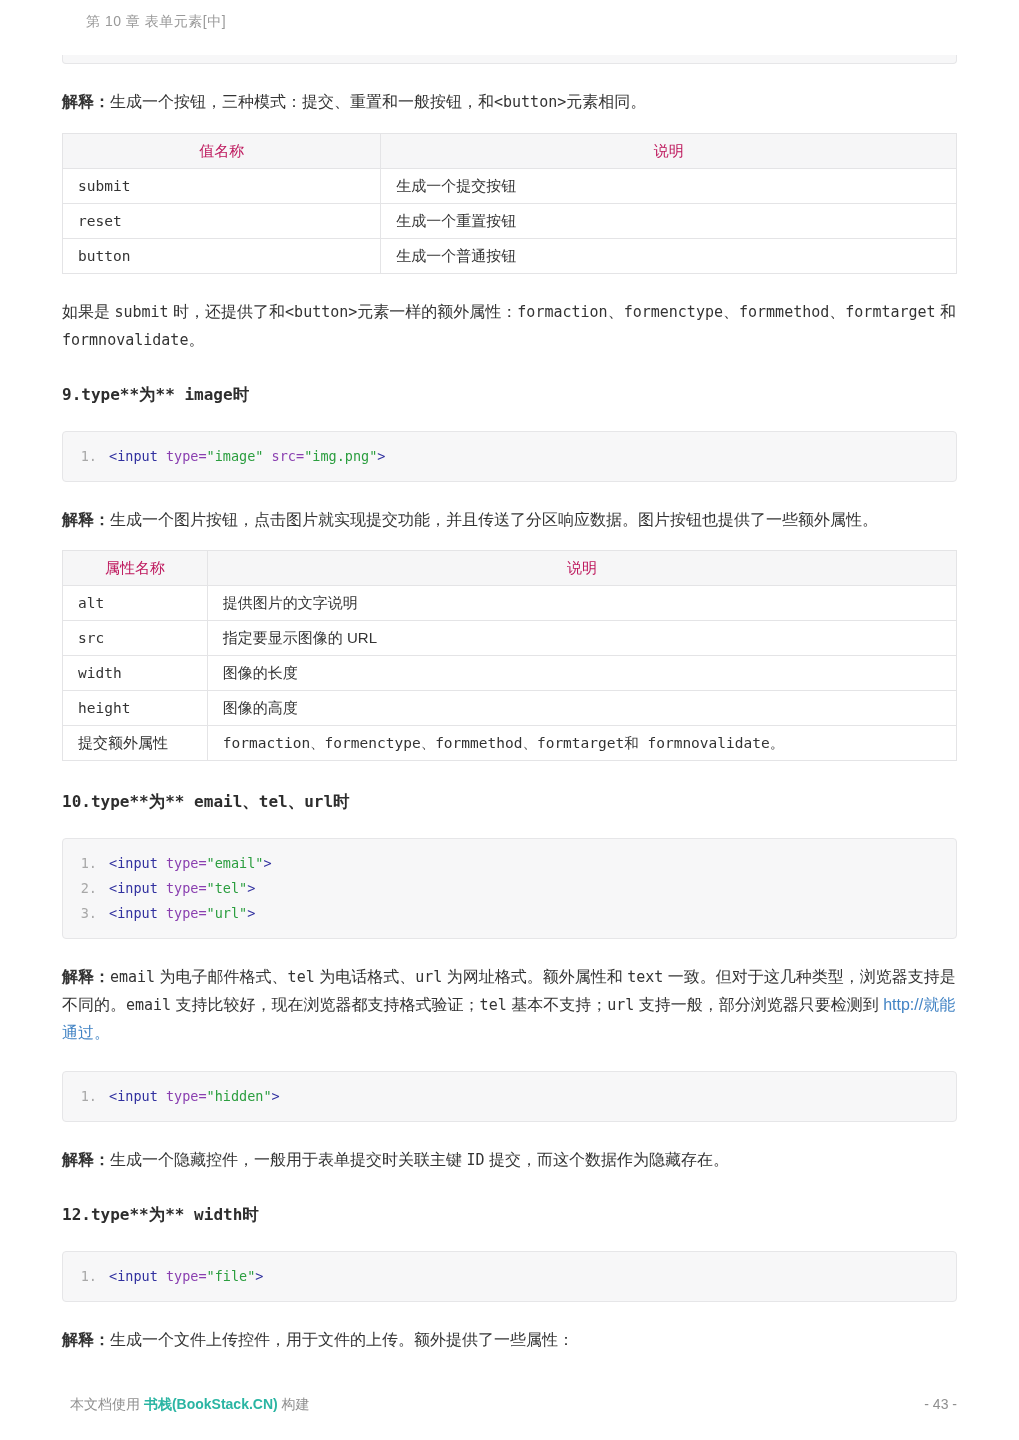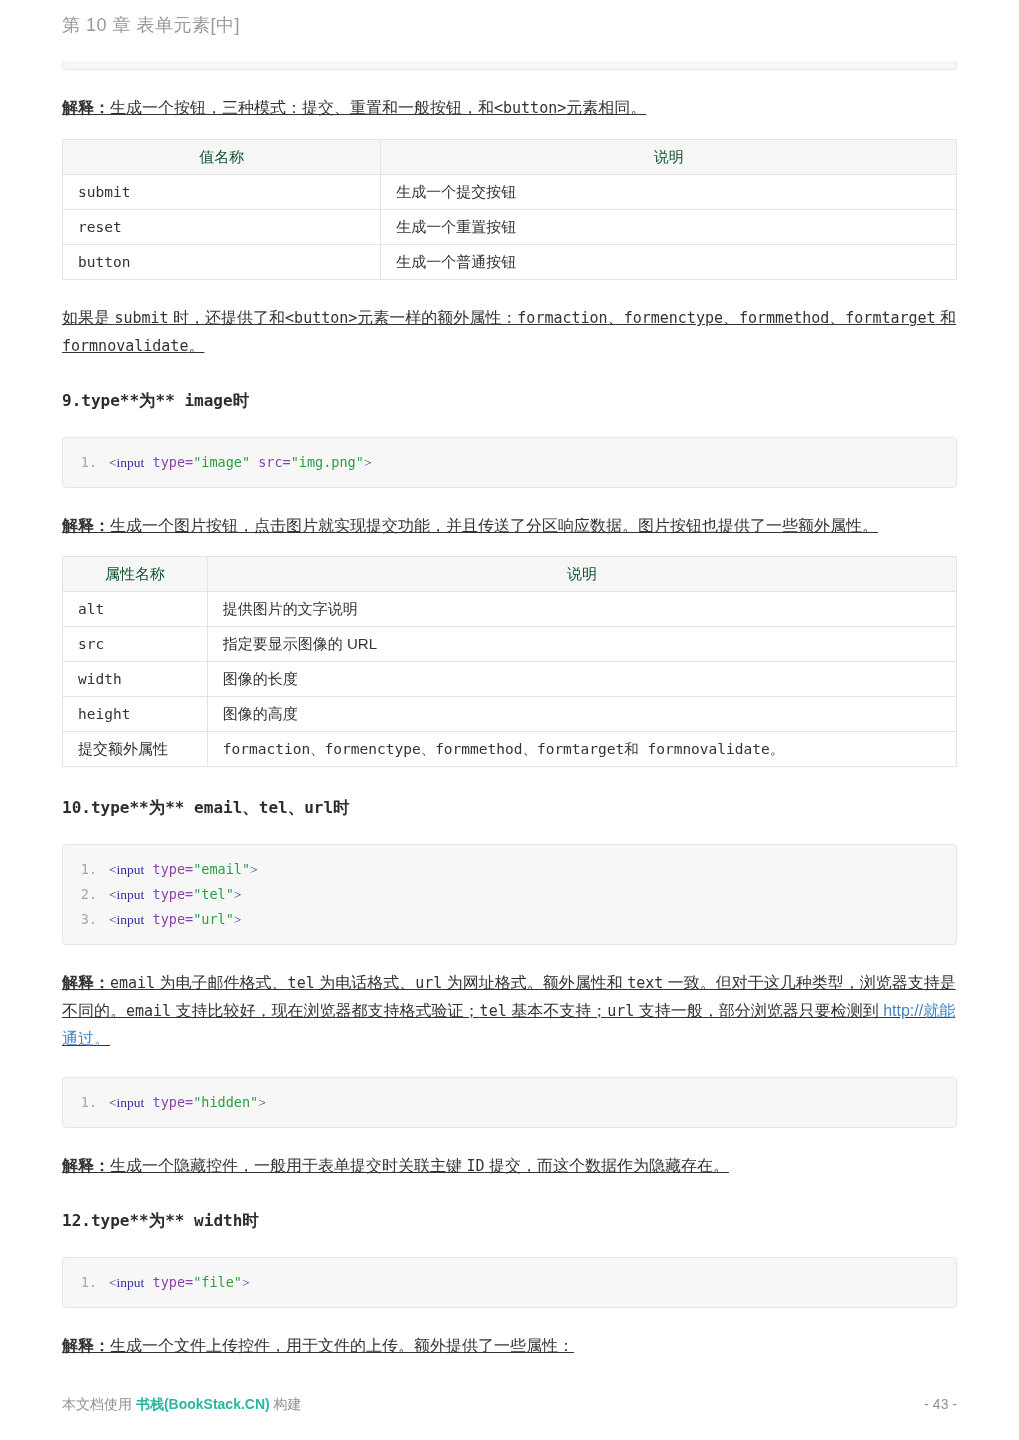--- a/index.html
+++ b/index.html
@@ -7,47 +7,47 @@
     --tag:#30309f; --attr:#8a3fb0; --str:#2b9e3f; --ln:#a8a8a8;
     --blockbg:#f7f7f8; --blockborder:#e6e6e8; --tableborder:#e4e4e6; --thbg:#f6f6f7;
   }
   *{box-sizing:border-box;}
   html,body{margin:0;padding:0;background:#ffffff;}
   body{
     width:1019px;height:1440px;position:relative;overflow:hidden;
     font-family:"Liberation Sans","DejaVu Sans",sans-serif;color:var(--text);
   }
   .page{padding:0 62px;}
-  .doc-header{padding-top:13px;font-size:18px;color:var(--muted);letter-spacing:.5px;}
+  .doc-header{padding-top:13px;font-size:14px;color:var(--muted);letter-spacing:.5px;margin-left:24px;}
   .cut-block{margin-top:24px;height:9px;background:var(--blockbg);
     border:1px solid var(--blockborder);border-top:none;border-radius:0 0 4px 4px;}
-  .para{margin:24px 0 0;font-size:16px;line-height:27px;color:var(--text);text-decoration:underline;}
+  .para{margin:24px 0 0;font-size:16px;line-height:27px;color:var(--text);}
   .para .bold{font-weight:bold;}
   .mono{font-family:"DejaVu Sans Mono","Liberation Mono",monospace;font-size:15px;}
   .link{color:var(--link);cursor:pointer;}
   .sec{margin:29px 0 0;font-size:16.5px;font-weight:bold;color:#2d2d2d;line-height:22px;
     font-family:"Liberation Sans","DejaVu Sans",sans-serif;}
   .sec .mono{font-family:"DejaVu Sans Mono","Liberation Mono",monospace;font-size:16px;font-weight:bold;}
   table{width:100%;border-collapse:collapse;margin-top:17px;font-size:15px;}
   th,td{border:1px solid var(--tableborder);padding:7px 15px;line-height:20px;}
-  th{background:var(--thbg);font-weight:normal;text-align:center;color:#14532d;}
+  th{background:var(--thbg);font-weight:normal;text-align:center;color:#be185d;}
   td{text-align:left;color:#333;}
   .w-values{width:35.6%;}
   .w-attrs{width:16.2%;margin-left:16px;}
   td.mono{font-size:14.5px;}
   .codeblock{margin-top:25px;background:var(--blockbg);border:1px solid var(--blockborder);
     border-radius:4px;padding:12px 0;}
   .code-line{display:flex;line-height:25px;
     font-family:"DejaVu Sans Mono","Liberation Mono",monospace;font-size:13.5px;}
   .ln{width:46px;flex:none;text-align:right;padding-right:12px;color:var(--ln);}
-  .tk-tag{color:var(--tag);font-family:Liberation Serif, serif;}
+  .tk-tag{color:var(--tag);}
   .tk-attr{color:var(--attr);}
   .tk-str{color:var(--str);}
   .tk-pl{color:#333;}
-  footer{position:absolute;left:62px;right:62px;bottom:26px;display:flex;
+  footer{position:absolute;left:70px;right:62px;bottom:26px;display:flex;
     justify-content:space-between;align-items:baseline;font-size:14px;color:#8f8f8f;}
   .brand{color:var(--accent);font-weight:bold;cursor:pointer;}
 </style>
 </head>
 <body>
 
 <div class="page">
 
   <div class="doc-header">第 10 章 表单元素[中]</div>
 

